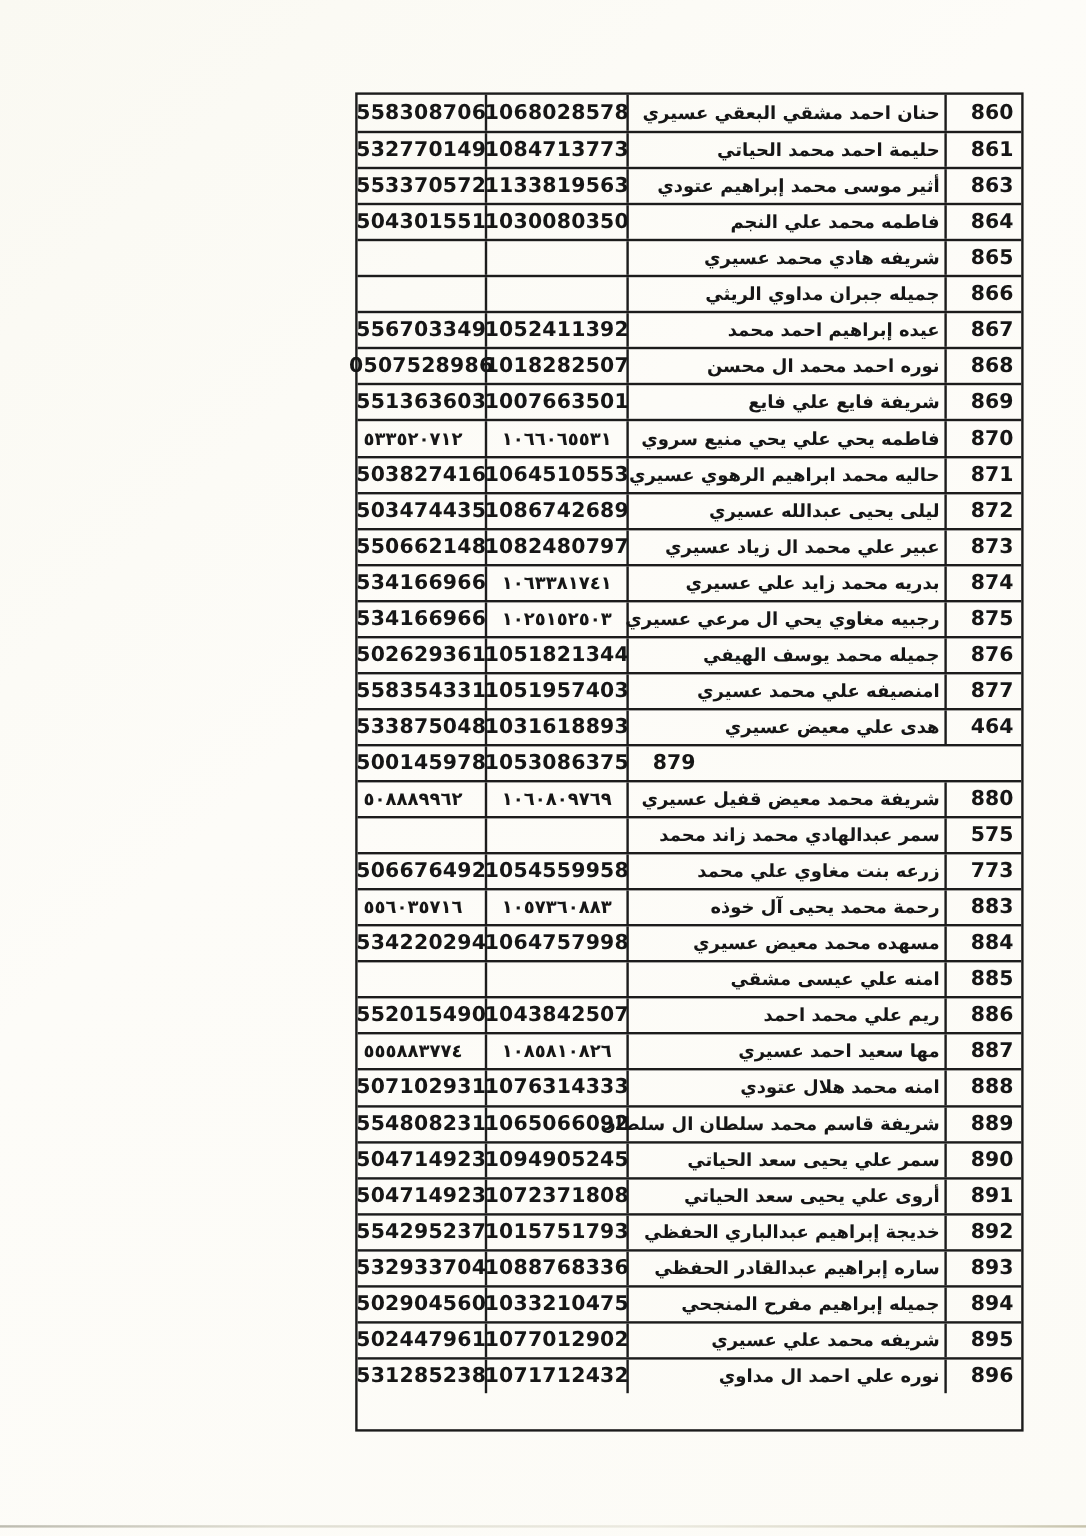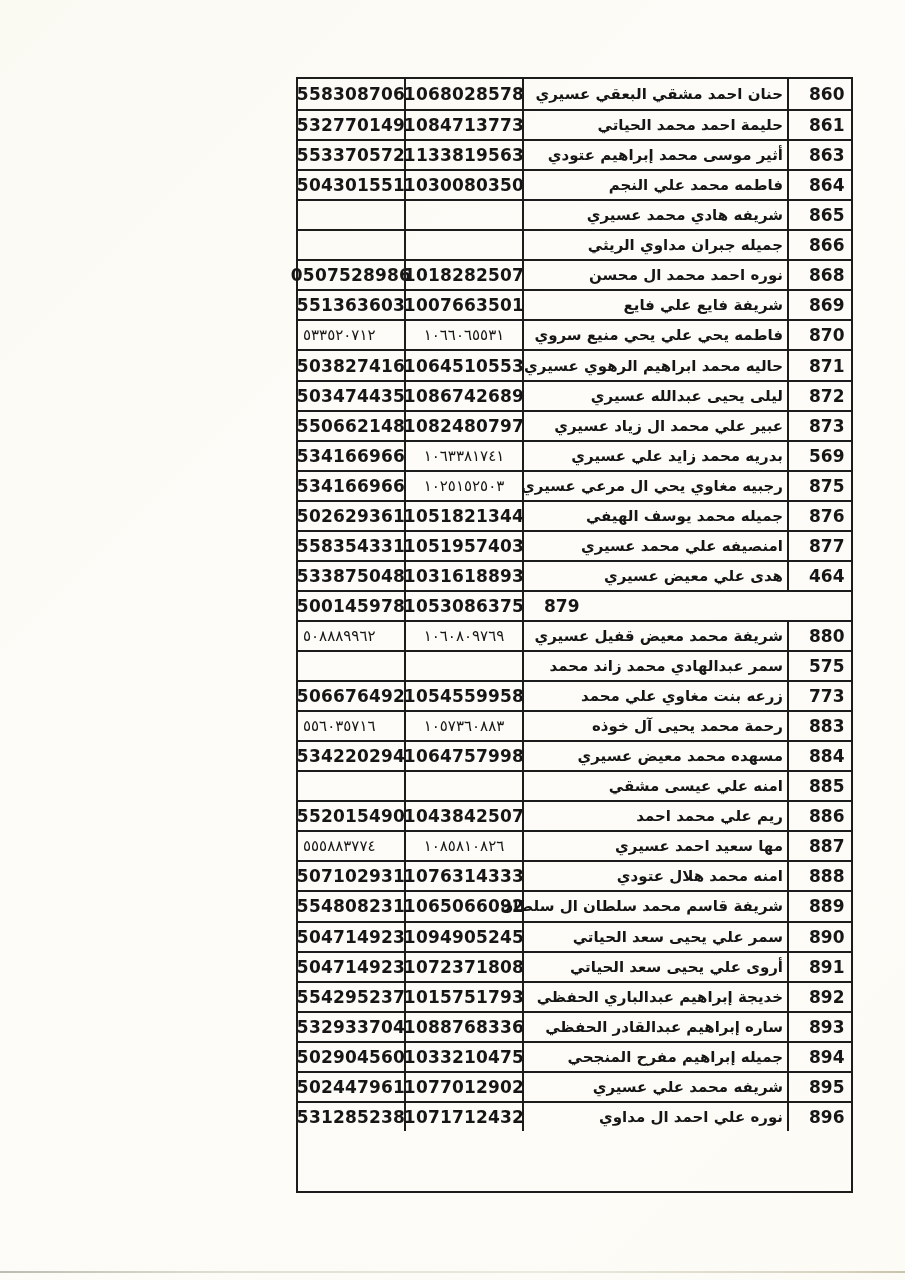--- a/index.html
+++ b/index.html
@@ -65,21 +65,21 @@
     letter-spacing:0;
     overflow:visible;
   }
   .cell.num{
     justify-content:flex-start;
     padding-left:20px;
     font-size:17px;
   }
   
   span.ar-digits{
-    font-weight:normal;
+    font-weight:bold;
     font-size:15px;
     letter-spacing:1.5px;
   }
   
   .scan-edge{
     position:absolute;left:0;top:1271px;width:905px;height:2px;
     background:linear-gradient(to right,#a8a698,#d6d4c6 25%,#e6e4d8 60%,#c9c5ae 92%,#b5b093);
     opacity:.75;
   }
 </style>
@@ -167,20 +167,34 @@
         </div>
         <div class="cell name">
           <span>جميله جبران مداوي الريثي</span>
         </div>
         <div class="cell num">
           <span>866</span>
         </div>
       </div>
       <div class="row">
         <div class="cell phone">
+          <span>556703349</span>
+        </div>
+        <div class="cell id">
+          <span>1052411392</span>
+        </div>
+        <div class="cell name">
+          <span>عيده إبراهيم احمد محمد</span>
+        </div>
+        <div class="cell num">
+          <span>867</span>
+        </div>
+      </div>
+      <div class="row">
+        <div class="cell phone">
           <span>0507528986</span>
         </div>
         <div class="cell id">
           <span>1018282507</span>
         </div>
         <div class="cell name">
           <span>نوره احمد محمد ال محسن</span>
         </div>
         <div class="cell num">
           <span>868</span>
@@ -260,21 +274,21 @@
         <div class="cell phone">
           <span>534166966</span>
         </div>
         <div class="cell id">
           <span class="ar-digits">١٠٦٣٣٨١٧٤١</span>
         </div>
         <div class="cell name">
           <span>بدريه محمد زايد علي عسيري</span>
         </div>
         <div class="cell num">
-          <span>569</span>
+          <span>874</span>
         </div>
       </div>
       <div class="row">
         <div class="cell phone">
           <span>534166966</span>
         </div>
         <div class="cell id">
           <span class="ar-digits">١٠٢٥١٥٢٥٠٣</span>
         </div>
         <div class="cell name">

